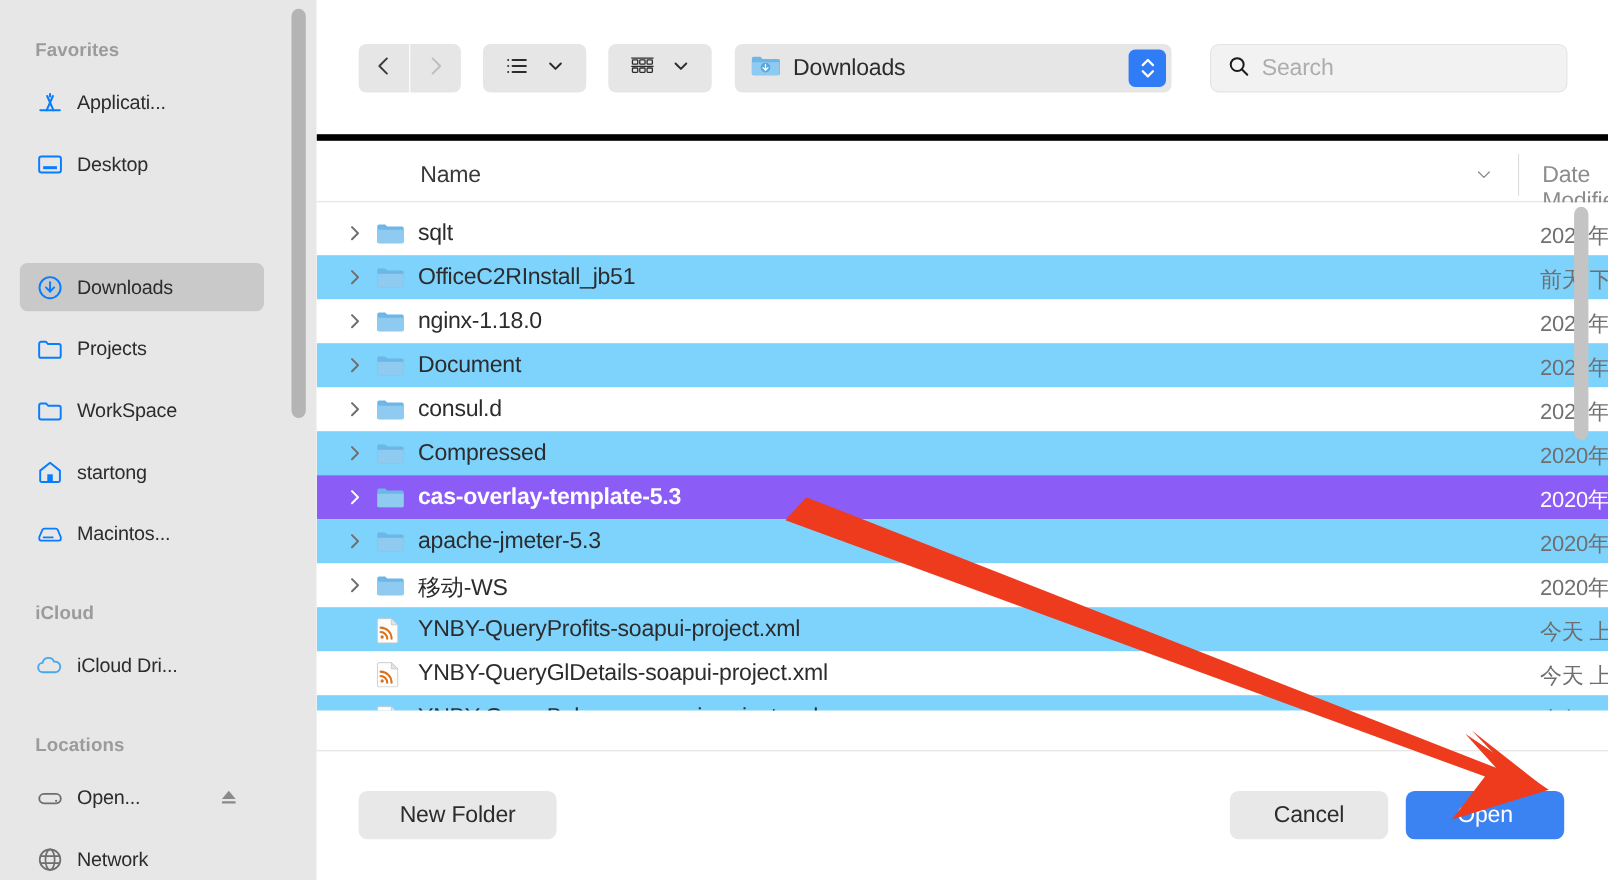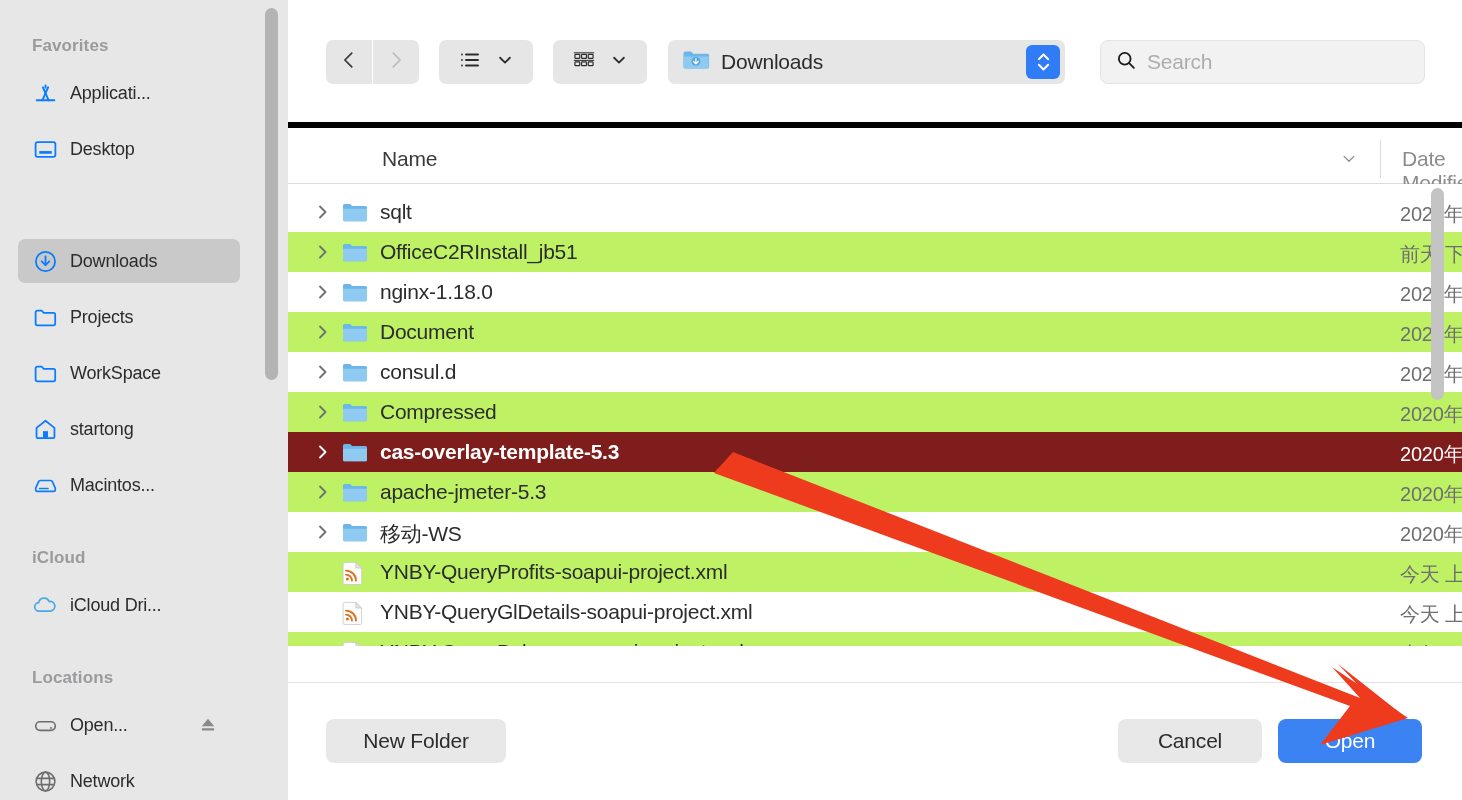--- a/index.html
+++ b/index.html
@@ -99,22 +99,22 @@
     position: absolute; left: 1114px; top: 19px;
     font-size: 21px; color: #8c8c8e; letter-spacing: -0.2px;
   }
 
   
   .list {
     position: absolute; left: 0; top: 184px; width: 1174px; height: 462px;
     overflow: hidden; background: #fff;
   }
   .row { position: absolute; left: 0; width: 1174px; height: 40px; }
-  .row.alt { background: #bef264; }
-  .row.sel { background: #7f1d1d; }
+  .row.alt { background: #7dd3fc; }
+  .row.sel { background: #8b5cf6; }
   .disc { position: absolute; left: 28px; top: 10px; }
   .ficon { position: absolute; left: 54px; top: 9px; width: 26px; height: 22px; }
   .fname {
     position: absolute; left: 92px; top: 8px;
     font-size: 21px; color: #2c2c2e; white-space: nowrap; letter-spacing: -0.25px;
   }
   .row.sel .fname { color: #fff; font-weight: bold; }
   .fdate {
     position: absolute; left: 1112px; top: 9px;
     font-size: 20px; color: #6f6f71; white-space: nowrap; letter-spacing: -0.2px;

